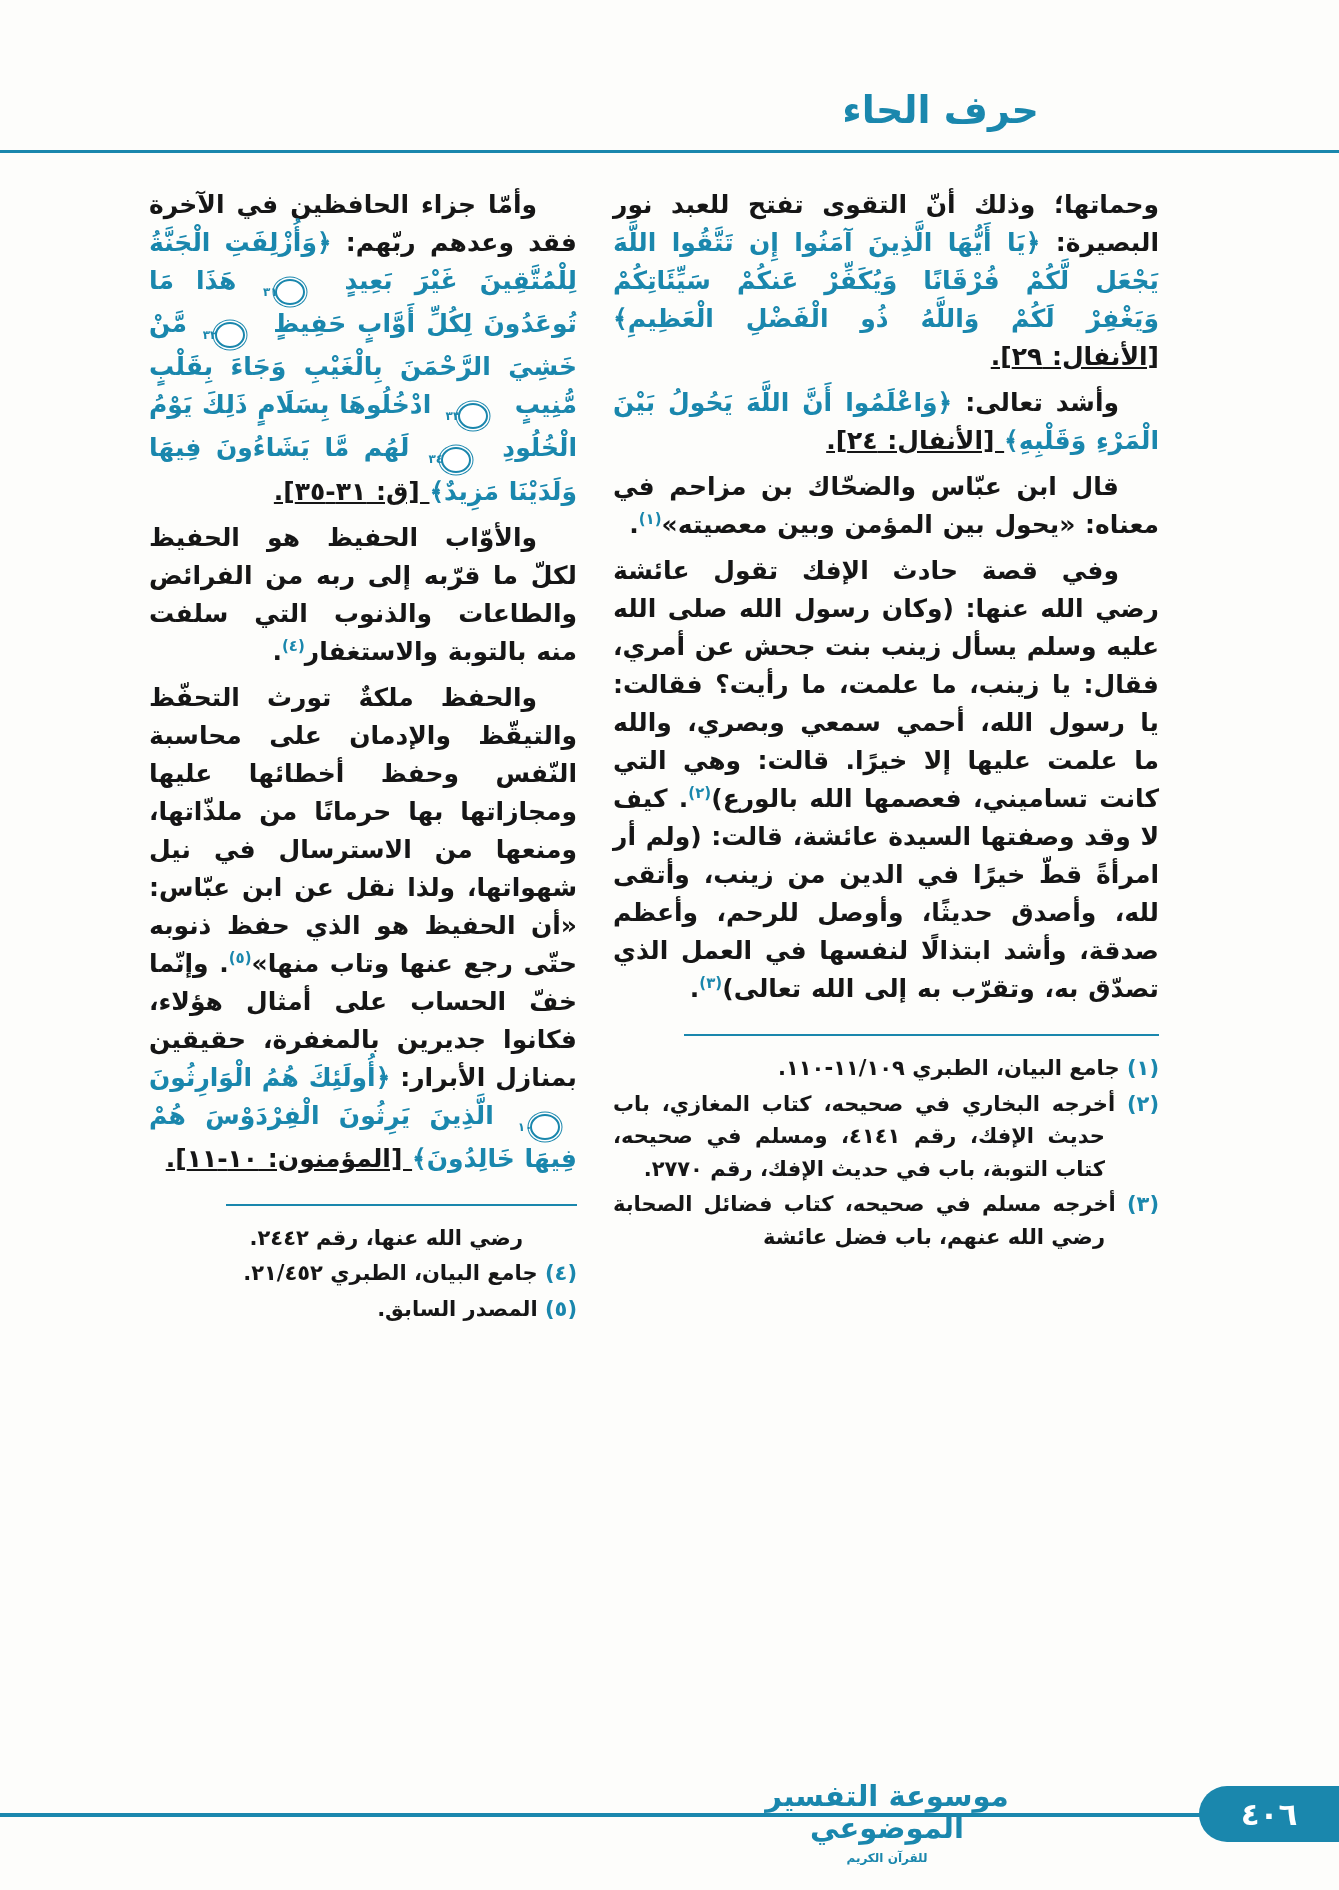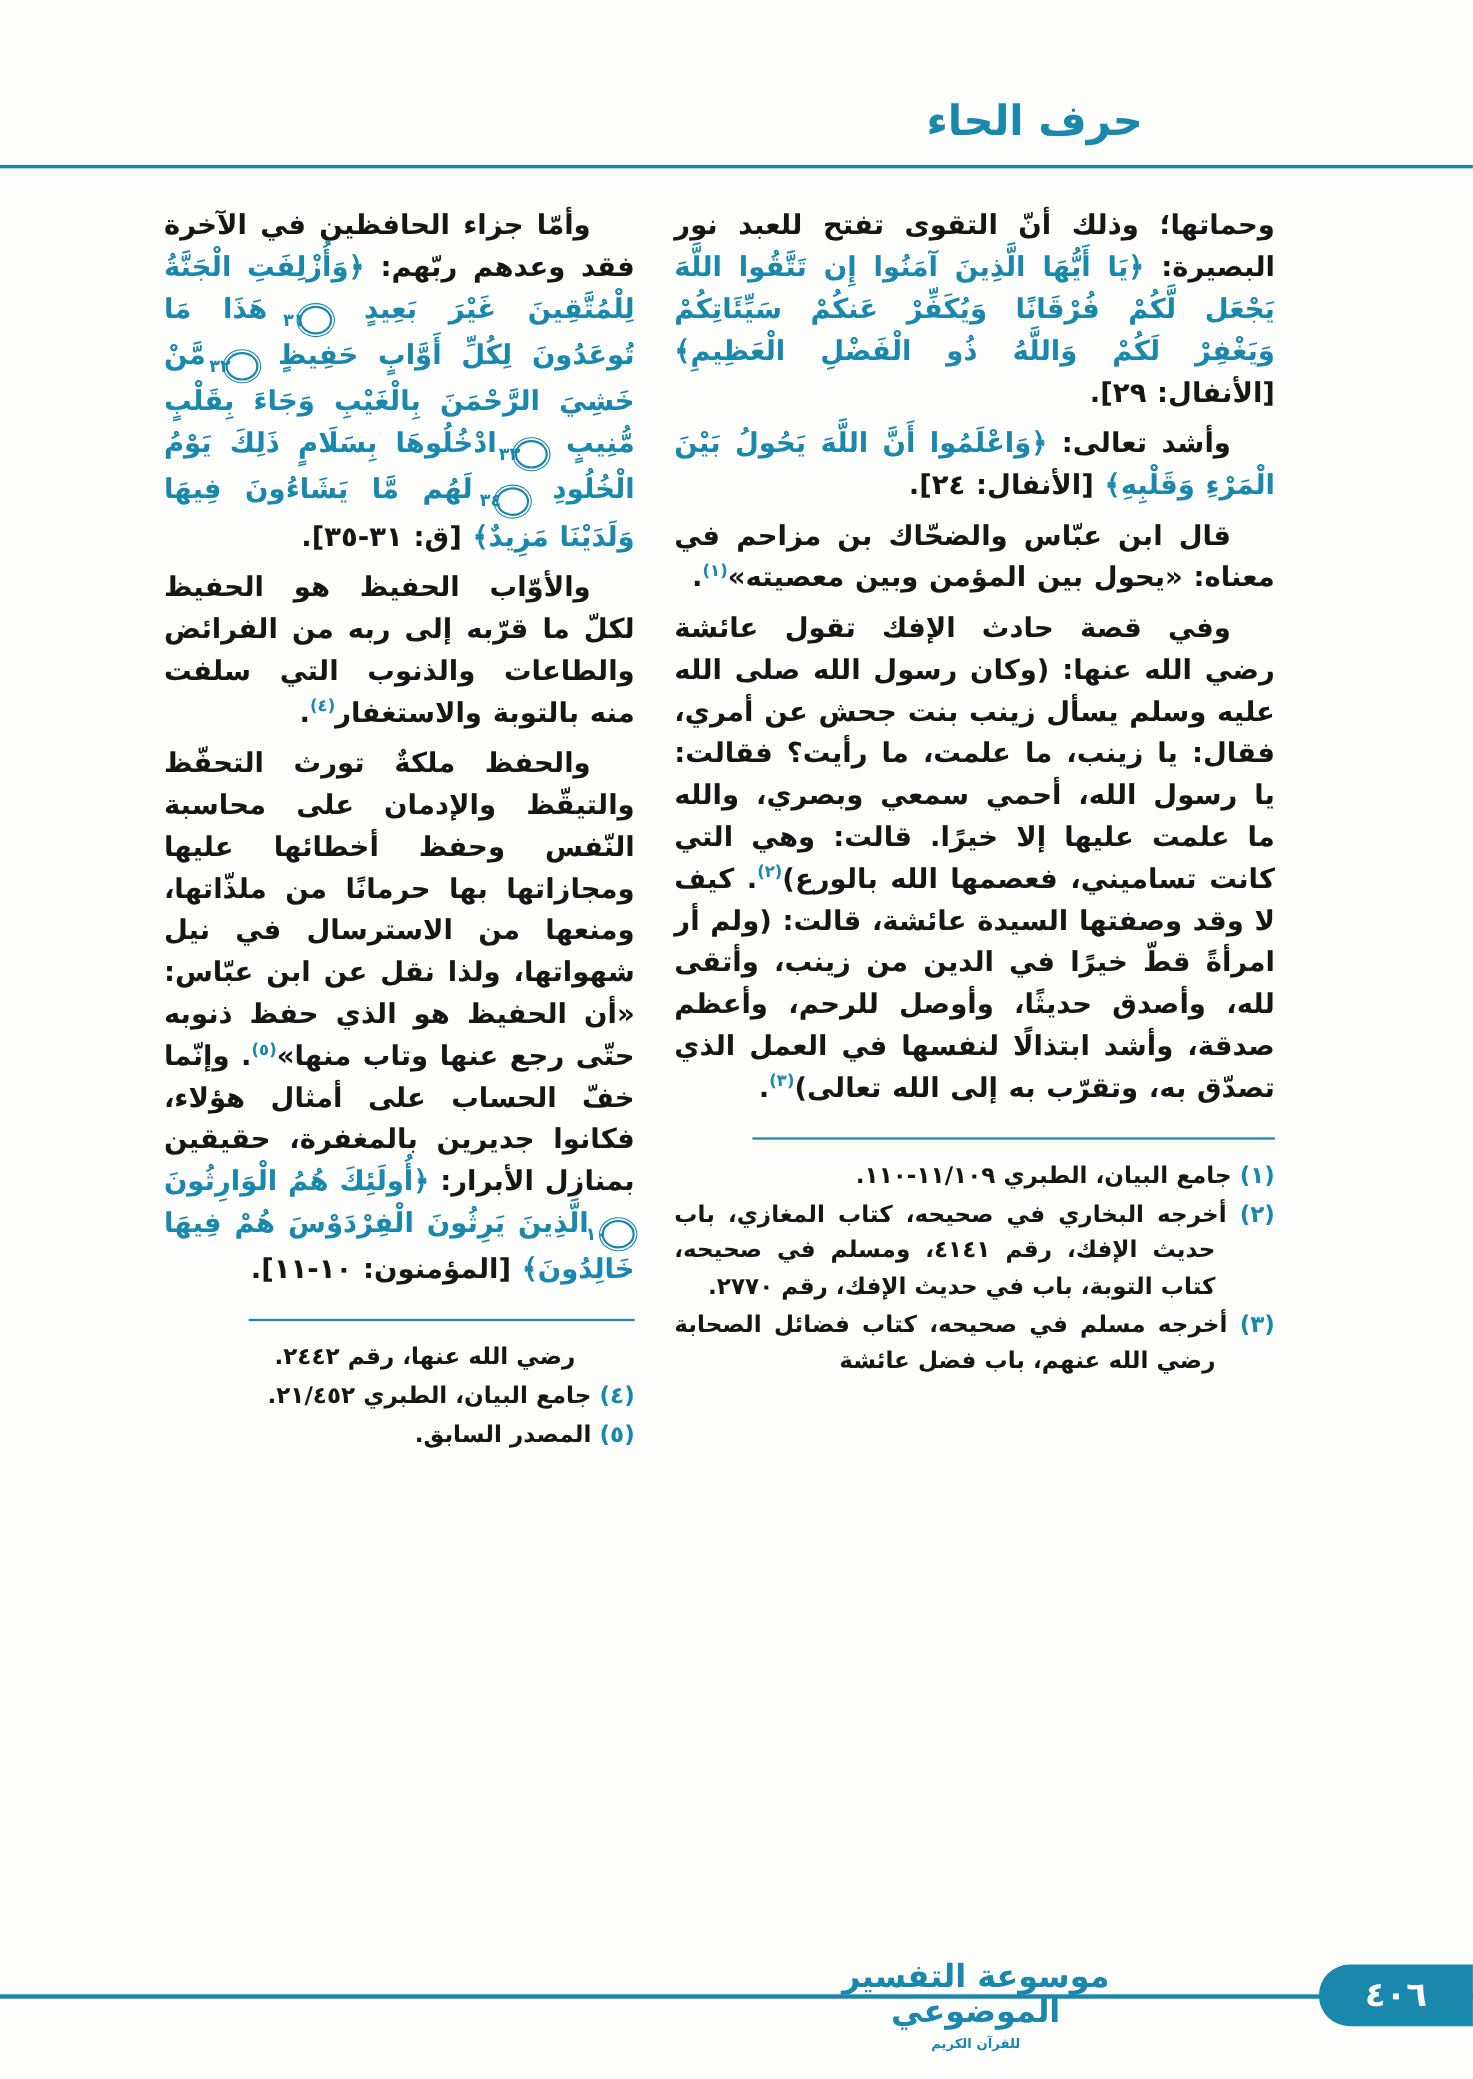--- a/index.html
+++ b/index.html
@@ -45,36 +45,36 @@
     font-size:25px; font-weight:700;
     color:var(--ink);
     line-height:1.52;
     text-align:justify;
     text-indent:40px;
     margin-bottom:8px;
     word-spacing:1px;
   }
   .para.no-indent{ text-indent:0; }
   .seg.quran{ color:var(--accent); }
-  .seg.ref{ color:var(--ink); }
+  .seg.ref{ color:var(--ink);text-decoration:underline; }
   .seg.fn{
     color:var(--accent);
     font-size:0.6em;
     vertical-align:super;
     font-weight:700;
   }
   .vnum{
     display:inline-flex; align-items:center; justify-content:center;
     width:30px; height:26px;
     border:2px solid var(--accent);
     border-radius:50%;
     box-shadow:0 0 0 1.5px #fff, 0 0 0 2.5px var(--accent);
-    font-size:16px; font-weight:700;
+    font-size:12px; font-weight:700;
     color:var(--accent);
-    margin:0 0;
+    margin:0 17px;
     vertical-align:-7px;
     background:#fff;
   }
 
   
   .footnote-sep{
     height:2px; background:var(--accent);
     margin:26px 0 16px auto;
   }
   .footnote-sep.w-right{ width:87%; }

